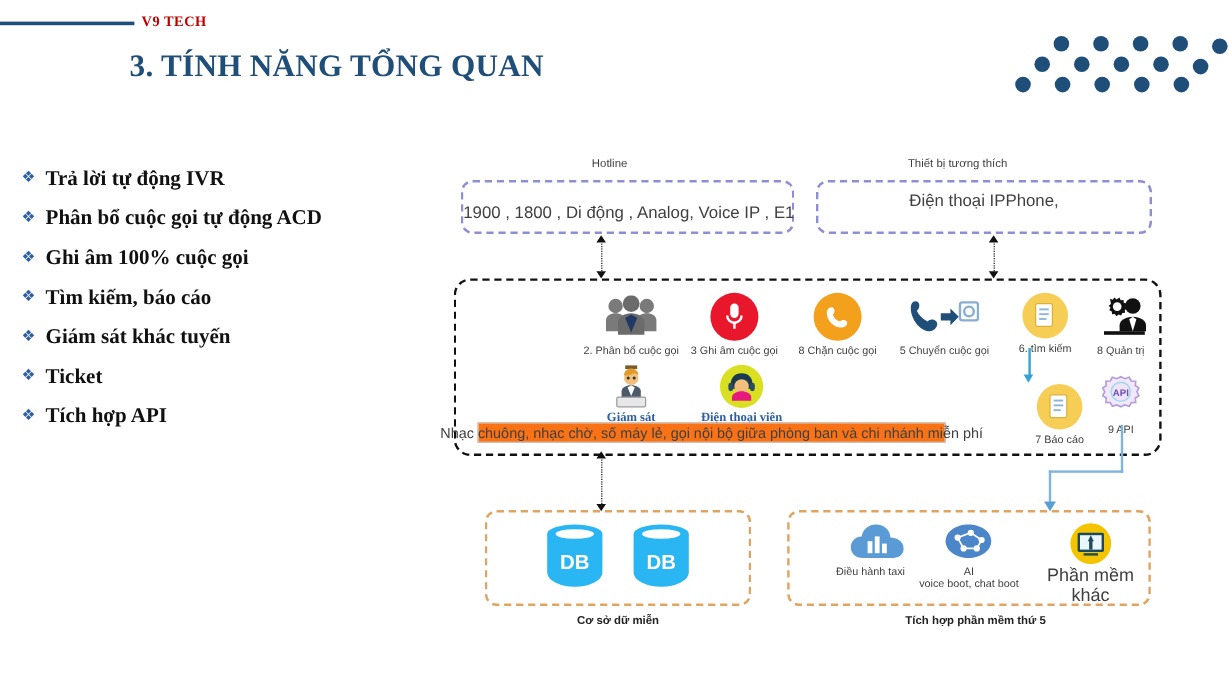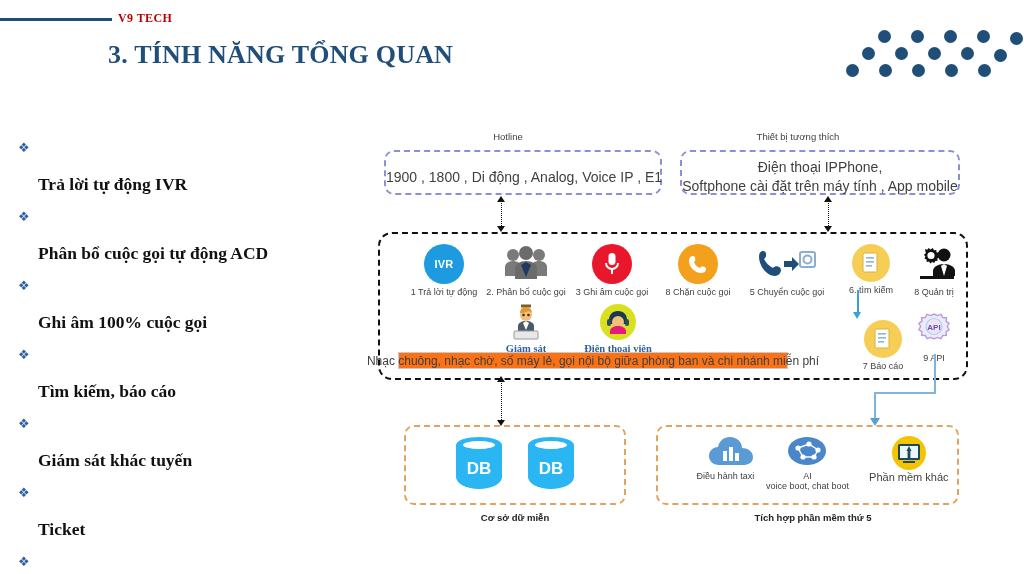--- a/index.html
+++ b/index.html
@@ -15,21 +15,21 @@
   .page-title{position:absolute;left:108px;top:40px;font-family:"Liberation Serif",serif;
     font-weight:bold;font-size:26px;color:#1F4E79;letter-spacing:.2px;}
   
   .dots{position:absolute;left:838px;top:28px;width:186px;height:62px;}
   .dots i{position:absolute;width:13px;height:13px;border-radius:50%;background:#1F4E79;display:block;}
   
   .bullets{position:absolute;left:18px;top:138px;width:330px;}
   .bullet{display:flex;align-items:flex-start;margin-bottom:13px;}
   .bullet .mark{width:20px;flex:0 0 20px;color:#2E5FA3;font-size:13px;line-height:20px;}
   .bullet .txt{font-family:"Liberation Serif",serif;font-weight:bold;font-size:17.5px;
-    color:#111111;line-height:20px;white-space:nowrap;margin-top:36px;}
+    color:#111111;line-height:20px;white-space:nowrap;}
   
   .diagram{position:absolute;left:368px;top:122px;width:640px;height:420px;}
   .cap{position:absolute;font-size:9.5px;color:#3f3f3f;text-align:center;white-space:nowrap;}
   .cap.bold{font-weight:bold;color:#222;}
   .dbox{position:absolute;box-sizing:border-box;border-radius:10px;}
   .dbox.violet{border:2px dashed #8d8fd4;}
   .dbox.orange{border:2px dashed #E0A360;}
   .dbox.mainp{border:2.2px dashed #111;border-radius:14px;}
   .boxtxt{position:absolute;width:100%;text-align:center;font-size:14px;color:#3f3f3f;white-space:nowrap;}
   
@@ -118,34 +118,27 @@
   <div class="dbox violet" style="left:16px;top:28px;width:278px;height:45px;">
     <div class="boxtxt" style="top:17px;">1900 , 1800 , Di động , Analog, Voice IP , E1</div>
   </div>
   <div class="vline" style="left:133px;top:78px;height:30px;"></div>
   <div class="arrow-up" style="left:129px;top:74px;"></div>
   <div class="arrow-dn" style="left:129px;top:104px;"></div>
 
   <div class="cap" style="left:340px;top:9px;width:180px;">Thiết bị tương thích</div>
   <div class="dbox violet" style="left:312px;top:28px;width:280px;height:45px;">
     <div class="boxtxt" style="top:7px;">Điện thoại IPPhone,</div>
-    <div class="boxtxt" style="top:26px;">Softphone cài đặt trên máy tính , App mobile</div>
   </div>
   <div class="vline" style="left:460px;top:78px;height:30px;"></div>
   <div class="arrow-up" style="left:456px;top:74px;"></div>
   <div class="arrow-dn" style="left:456px;top:104px;"></div>
 
   <div class="dbox mainp" style="left:10px;top:110px;width:590px;height:148px;"></div>
 
-  <div class="item" style="left:35px;top:122px;width:82px;">
-    <div class="circ" style="width:40px;height:40px;background:#1E9BE0;">
-      <span style="color:#fff;font-size:11px;font-weight:bold;letter-spacing:.3px;">IVR</span>
-    </div>
-    <div class="lbl">1 Trả lời tự động</div>
-  </div>
 
   <div class="item" style="left:112px;top:122px;width:92px;">
     <div style="height:40px;display:flex;align-items:center;justify-content:center;">
       <svg width="46" height="36" viewBox="0 0 46 36">
         <circle cx="10" cy="9" r="6" fill="#7a7a7a"></circle>
           <path d="M2 30v-9c0-4 4-6 8-6s8 2 8 6v9z" fill="#7a7a7a"></path>
         <circle cx="36" cy="9" r="6" fill="#7a7a7a"></circle>
           <path d="M28 30v-9c0-4 4-6 8-6s8 2 8 6v9z" fill="#7a7a7a"></path>
         <circle cx="23" cy="7" r="7" fill="#6b6b6b"></circle>
           <path d="M12 33v-10c0-5 5-8 11-8s11 3 11 8v10z" fill="#6b6b6b"></path>
@@ -329,19 +322,19 @@
         <span style="display:block;height:36px;display:flex;align-items:center;justify-content:center;">
           <svg width="36" height="36" viewBox="0 0 36 36">
               <circle cx="18" cy="18" r="17" fill="#F5C400"></circle>
               <rect x="7" y="9" width="22" height="16" rx="1.5" fill="#1b4a5c"></rect>
               <rect x="9" y="11" width="18" height="12" fill="#eaf6fb"></rect>
               <path d="M18 11l2.5 5h-5z" fill="#1b4a5c"></path>
               <rect x="16.6" y="15" width="2.8" height="8" fill="#1b4a5c"></rect>
               <rect x="12" y="26" width="12" height="2" fill="#1b4a5c"></rect>
             </svg>
         </span>
-        <span class="lbl" style="display:block;font-size:11px;color:#3f3f3f;">Phần mềm khác</span>
+        <span class="lbl" style="display:block;font-size:15px;color:#3f3f3f;">Phần mềm khác</span>
       </span>
     </div>
   </div>
   <div class="cap bold" style="left:360px;top:390px;width:170px;">Tích hợp phần mềm thứ 5</div>
 
 </div>
 
 </body></html>

